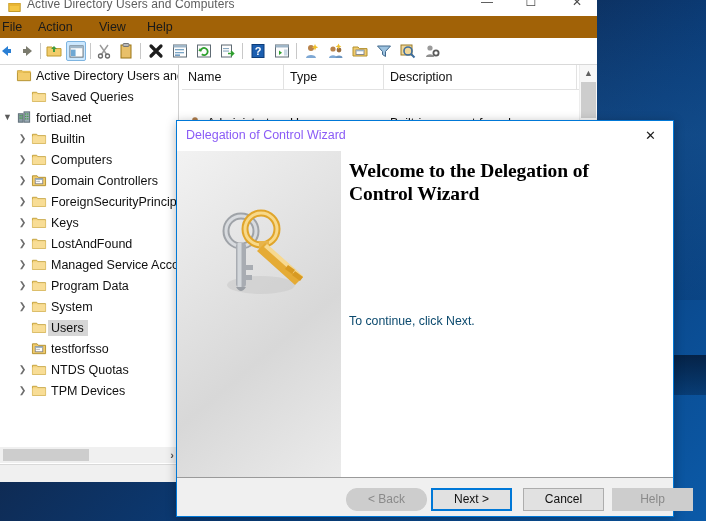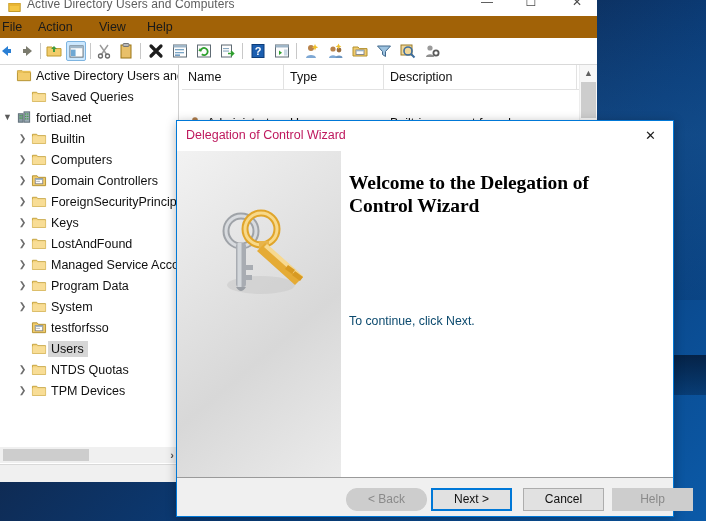--- a/index.html
+++ b/index.html
@@ -283,21 +283,21 @@
   .dlg-titlebar {
     position: absolute;
     left: 0; top: 0;
     width: 496px; height: 30px;
     background: #ffffff;
   }
   .dlg-title {
     position: absolute;
     left: 9px; top: 7px;
     font-size: 12.5px;
-    color: #be185d;
+    color: #8b5cf6;
     white-space: nowrap;
   }
   .dlg-close {
     position: absolute;
     right: 0; top: 0;
     width: 45px; height: 29px;
     color: #1a1a1a;
     font-size: 13px;
     text-align: center;
     line-height: 29px;
@@ -315,21 +315,21 @@
     width: 164px; height: 326px;
     background: linear-gradient(140deg, #f2f2f2 0%, #e3e3e3 35%, #d8d8d8 60%, #ebebeb 100%);
   }
   .dlg-keys {
     position: absolute;
     left: 22px; top: 52px;
     width: 122px; height: 110px;
   }
   .dlg-heading {
     position: absolute;
-    left: 172px; top: 20px;
+    left: 172px; top: 8px;
     width: 300px;
     font-family: "Liberation Serif", serif;
     font-size: 19.5px;
     font-weight: bold;
     color: #000000;
     line-height: 23px;
     letter-spacing: -0.1px;
   }
   .dlg-para {
     position: absolute;
@@ -674,37 +674,37 @@
               <path d="M1 3.5 h4.6 l1.2 1.5 H15 V13.2 H1 Z" fill="#f4d27c" stroke="#c2a03a"></path>
               <path d="M1 5.6 H15 V13.2 H1 Z" fill="#f8dd96"></path>
             </svg>
           </span>
           <span class="tree-label">System</span>
         </div>
         <div class="tree-row" style="padding-left: 15px;">
           <span class="tree-chev"></span>
           <span class="tree-icon">
             <svg width="16" height="15" viewBox="0 0 16 16">
+              <path d="M1 3.5 h4.6 l1.2 1.5 H15 V13.2 H1 Z" fill="#f4d27c" stroke="#c2a03a"></path>
+              <path d="M1 5.6 H15 V13.2 H1 Z" fill="#f8dd96"></path>
+            </svg>
+          </span>
+          <span class="tree-label sel">Users</span>
+        </div>
+        <div class="tree-row" style="padding-left: 15px;">
+          <span class="tree-chev"></span>
+          <span class="tree-icon">
+            <svg width="16" height="15" viewBox="0 0 16 16">
               <path d="M1 3 h5 l1.3 1.6 H15 V13.5 H1 Z" fill="#f2cc6b" stroke="#b2902f"></path>
               <rect x="4" y="6" width="8" height="5.5" fill="#fdfdfd" stroke="#8a8a8a"></rect>
               <rect x="4" y="6" width="8" height="1.4" fill="#9ab3c7"></rect>
               <rect x="5" y="8.4" width="4" height="0.9" fill="#a9a9a9"></rect>
             </svg>
           </span>
           <span class="tree-label">testforfsso</span>
-        </div>
-        <div class="tree-row" style="padding-left: 15px;">
-          <span class="tree-chev"></span>
-          <span class="tree-icon">
-            <svg width="16" height="15" viewBox="0 0 16 16">
-              <path d="M1 3.5 h4.6 l1.2 1.5 H15 V13.2 H1 Z" fill="#f4d27c" stroke="#c2a03a"></path>
-              <path d="M1 5.6 H15 V13.2 H1 Z" fill="#f8dd96"></path>
-            </svg>
-          </span>
-          <span class="tree-label sel">Users</span>
         </div>
         <div class="tree-row" style="padding-left: 15px;">
           <span class="tree-chev">❯</span>
           <span class="tree-icon">
             <svg width="16" height="15" viewBox="0 0 16 16">
               <path d="M1 3.5 h4.6 l1.2 1.5 H15 V13.2 H1 Z" fill="#f4d27c" stroke="#c2a03a"></path>
               <path d="M1 5.6 H15 V13.2 H1 Z" fill="#f8dd96"></path>
             </svg>
           </span>
           <span class="tree-label">NTDS Quotas</span>

